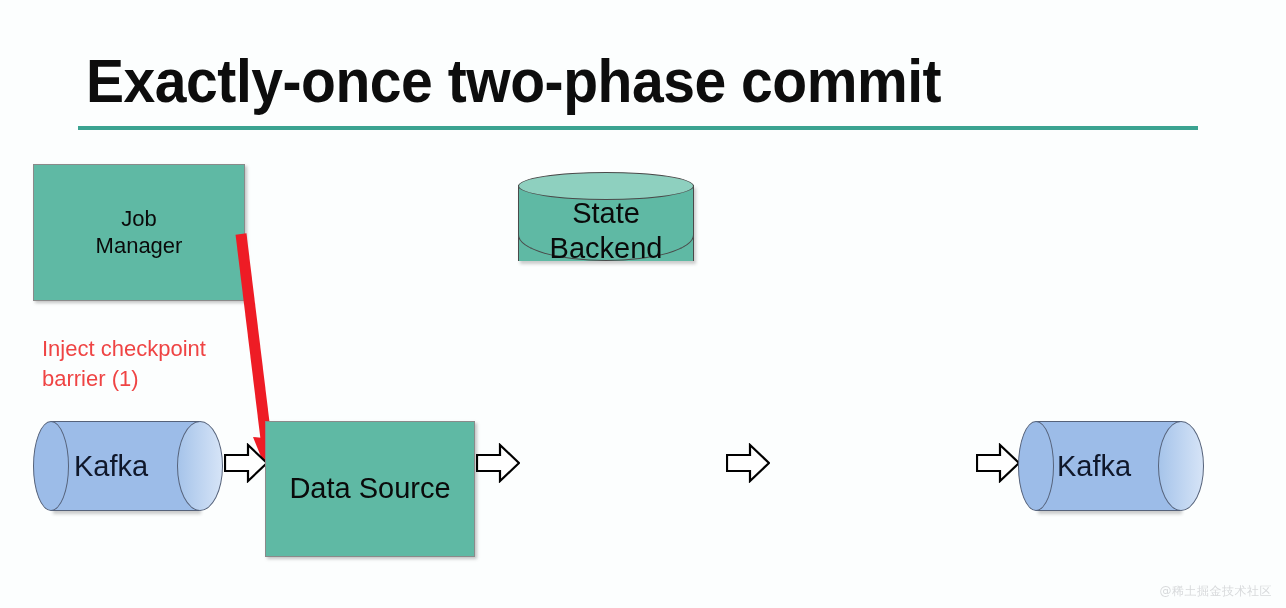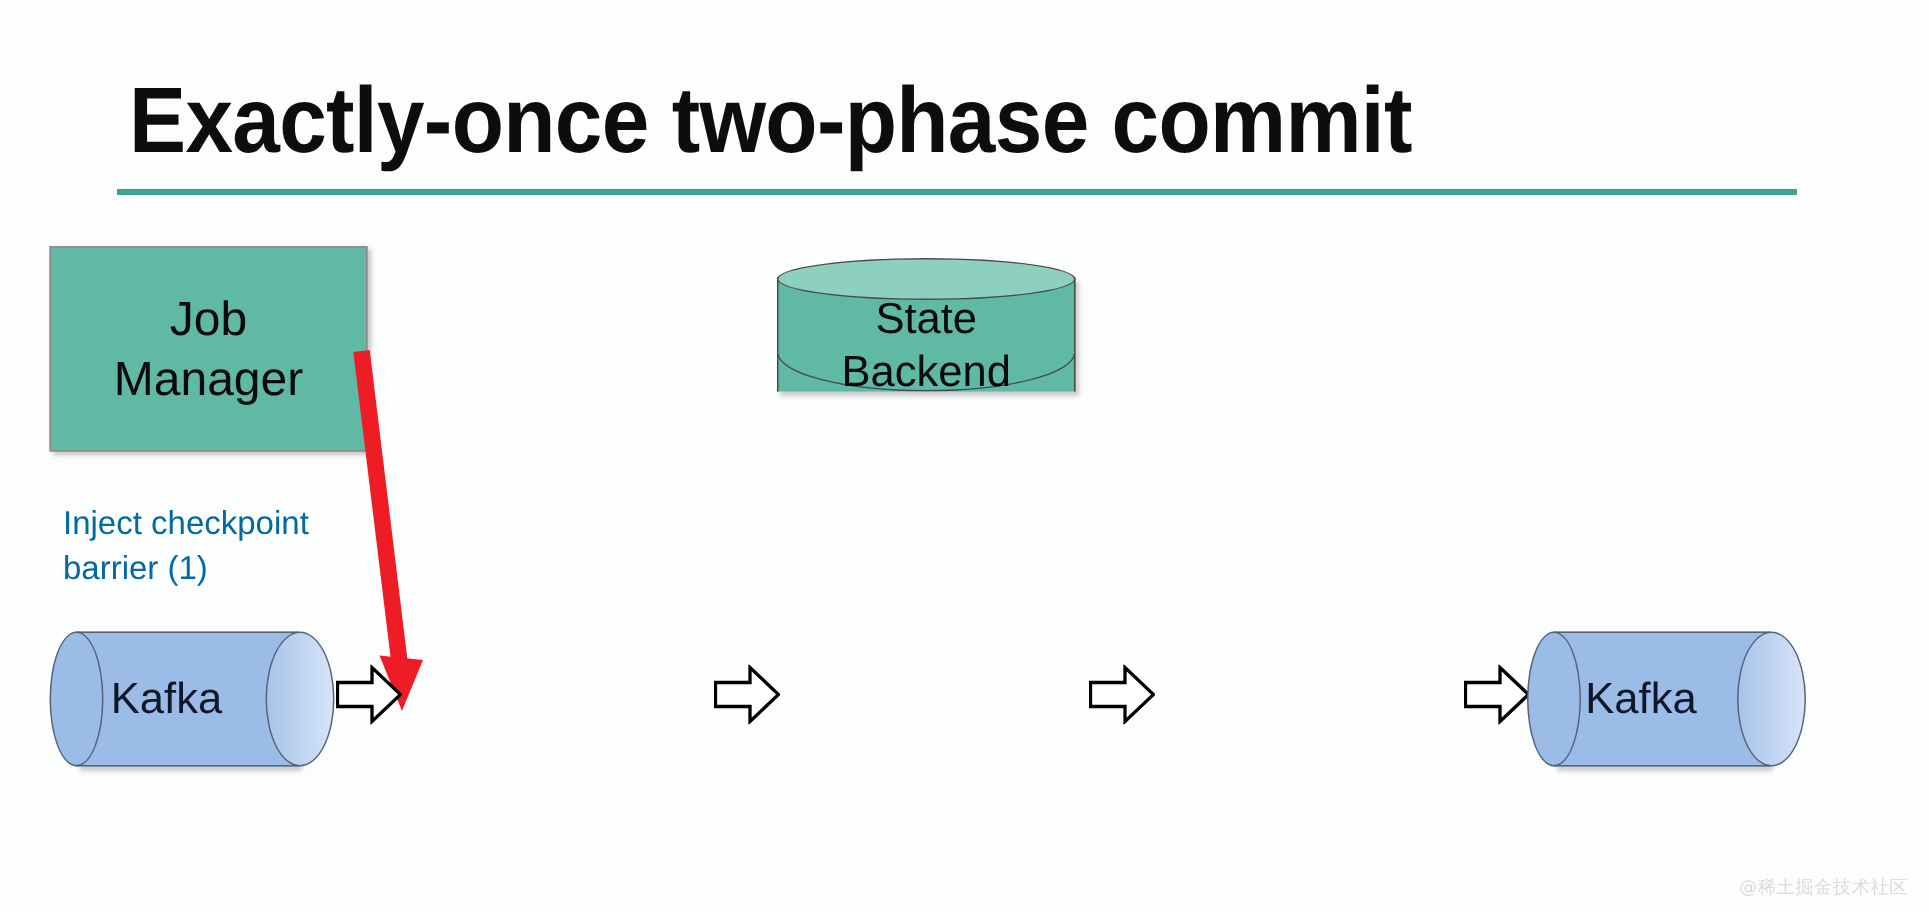--- a/index.html
+++ b/index.html
@@ -51,33 +51,33 @@
     align-items: center;
     justify-content: center;
     text-align: center;
     color: #0a0a0a;
     font-size: 29px;
     font-weight: 400;
     line-height: 1.22;
     font-family: "Liberation Sans", sans-serif;
   }
 
-  #job-manager { left: 33px;  top: 164px; width: 212px; height: 137px; font-size: 32px; }
+  #job-manager { left: 33px;  top: 164px; width: 212px; height: 137px; font-size: 22px; }
   #data-source { left: 265px; top: 421px; width: 210px; height: 136px; }
   #window-box  { left: 516px; top: 421px; width: 210px; height: 136px; }
   #data-sink   { left: 766px; top: 421px; width: 210px; height: 136px; }
 
   .proc-label { display: block; white-space: pre-line; }
 
   
   #state-backend {
     position: absolute;
     left: 518px;
     top: 172px;
-    width: 199px;
+    width: 176px;
     height: 102px;
   }
   #state-backend .cyl-body {
     position: absolute;
     left: 0; top: 13px;
     width: 100%;
     height: 76px;
     background: #5fb9a4;
     border-left: 1px solid #4a4a4a;
     border-right: 1px solid #4a4a4a;
@@ -188,21 +188,21 @@
     height: 255px;
   }
   #barrier-arrow svg { display: block; width: 100%; height: 100%; }
 
   
   #inject-note {
     position: absolute;
     left: 42px;
     top: 334px;
     width: 220px;
-    color: #0369a1;
+    color: #ef4444;
     font-size: 22px;
     line-height: 1.35;
     white-space: pre-line;
     font-family: "Liberation Sans", sans-serif;
   }
   #precommit-note {
     position: absolute;
     left: 870px;
     top: 186px;
     width: 330px;
@@ -264,20 +264,23 @@
     <div class="kc-right"></div>
     <div class="kc-text">Kafka</div>
   </div>
 
   <div class="block-arrow" id="arrow-1">
     <svg viewBox="0 0 44 40" xmlns="http://www.w3.org/2000/svg">
       <polygon points="1,12 24,12 24,2 43,20 24,38 24,28 1,28" fill="#ffffff" stroke="#000000" stroke-width="2.2" stroke-linejoin="miter"></polygon>
     </svg>
   </div>
 
+  <div class="proc-box" id="data-source">
+    <span class="proc-label">Data Source</span>
+  </div>
 
   <div class="block-arrow" id="arrow-2">
     <svg viewBox="0 0 44 40" xmlns="http://www.w3.org/2000/svg">
       <polygon points="1,12 24,12 24,2 43,20 24,38 24,28 1,28" fill="#ffffff" stroke="#000000" stroke-width="2.2" stroke-linejoin="miter"></polygon>
     </svg>
   </div>
 
 
   <div class="block-arrow" id="arrow-3">
     <svg viewBox="0 0 44 40" xmlns="http://www.w3.org/2000/svg">

